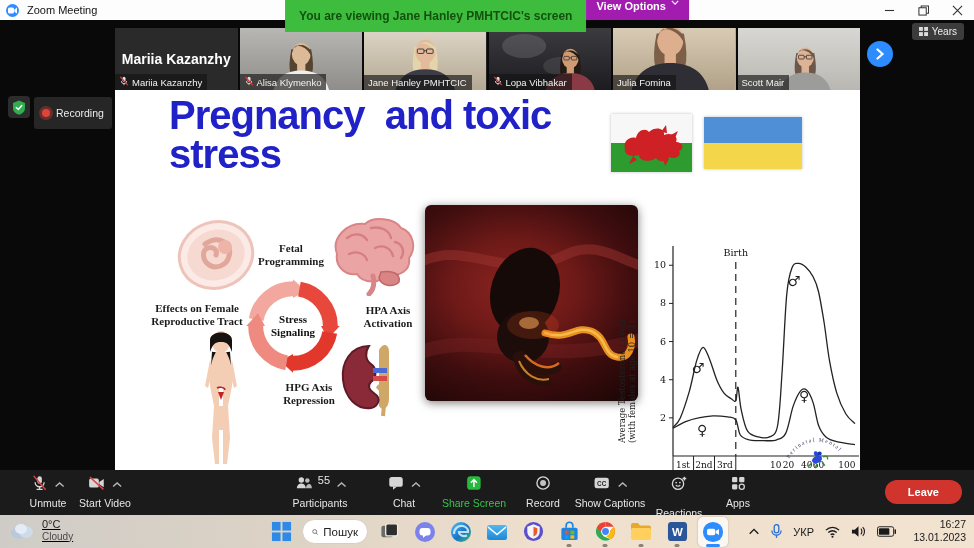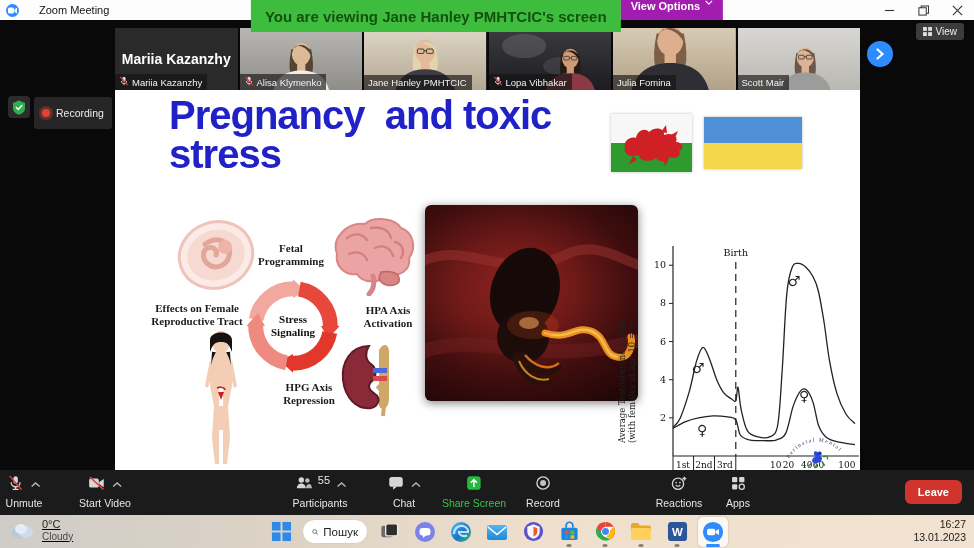--- a/index.html
+++ b/index.html
@@ -1,26 +1,26 @@
 <!DOCTYPE html>
 <html><head>
 <meta charset="utf-8">
 <style>
   * { margin:0; padding:0; box-sizing:border-box; }
   html,body { width:974px; height:548px; overflow:hidden; background:#000; font-family:"Liberation Sans",sans-serif; }
   #stage { position:relative; width:974px; height:548px; }
 
   
   #titlebar { position:absolute; left:0; top:0; width:974px; height:20px; background:#fdfdfd; display:flex; align-items:center; z-index:30; }
-  .tb-app { display:flex; align-items:center; gap:20px; padding-left:6px; }
+  .tb-app { display:flex; align-items:center; gap:8px; padding-left:6px; }
   .zoom-dot { width:13px; height:13px; border-radius:50%; background:#2d8cff; position:relative; }
   .zoom-dot svg { position:absolute; left:2px; top:3.5px; }
   .tb-title { font-size:11px; color:#111; }
   #banner-wrap { position:absolute; left:50%; top:0; transform:translateX(-50%); height:20px; display:flex; z-index:31; }
-  #banner { background:#3dbc3d; color:#14510f; font-size:15px; font-weight:bold; padding:16px 14px; display:flex; align-items:center; }
+  #banner { background:#3dbc3d; color:#14510f; font-size:12px; font-weight:bold; padding:16px 14px; display:flex; align-items:center; }
   #view-options { background:#a21caf; color:#fff; font-size:11px; font-weight:bold; padding:0 10px; display:flex; align-items:flex-start; gap:5px; cursor:pointer; }
   #win-controls { position:absolute; right:0; top:0; height:20px; display:flex; }
   .wc { width:34px; height:20px; display:flex; align-items:center; justify-content:center; }
 
   
   #meeting { position:absolute; left:0; top:20px; width:974px; height:495px; background:#090909; }
 
   
   #video-strip { position:absolute; left:115px; top:8px; width:745px; height:62px; display:flex; gap:2px; }
   .vtile { position:relative; flex:none; width:122.5px; height:62px; background:#232323; overflow:hidden; }
@@ -59,21 +59,21 @@
   #chart { position:absolute; left:500px; top:138px; }
   #logo { position:absolute; left:656px; top:340px; width:92px; height:40px; }
 
   
   #toolbar { position:absolute; left:0; top:450px; width:974px; height:45px; background:#1b1b1b; }
   .tool { position:absolute; top:4px; transform:translateX(-50%); display:flex; flex-direction:column; align-items:center; cursor:pointer; }
   .tool-top { height:22px; display:flex; align-items:flex-start; gap:4px; }
   .tool-label { font-size:10.5px; color:#e6e6e6; margin-top:1px; white-space:nowrap; }
   .tool-label.green { color:#35c64a; }
   .tool-count { color:#e6e6e6; font-size:11px; }
-  #leave-btn { position:absolute; right:12px; top:10px; background:#d0342c; color:#fff; font-size:11px; font-weight:bold; border:none; border-radius:6px; padding:6px 13px; cursor:pointer; }
+  #leave-btn { position:absolute; right:12px; top:10px; background:#d0342c; color:#fff; font-size:11px; font-weight:bold; border:none; border-radius:12px; padding:6px 23px; cursor:pointer; }
 
   
   #taskbar { position:absolute; left:0; top:515px; width:974px; height:33px;
     background:linear-gradient(90deg,#cfccc7 0%,#ddd3c5 30%,#efdfcd 55%,#f2e2d0 100%); }
   #weather { position:absolute; left:8px; top:3px; display:flex; align-items:center; gap:6px; cursor:pointer;text-decoration:underline; }
   #weather-text { display:flex; flex-direction:column; line-height:1.15; }
   #w-temp { font-size:11px; color:#222; }
   #w-cond { font-size:10px; color:#4a4a4a; }
   #tb-center { position:absolute; left:266px; top:0; height:33px; display:flex; align-items:center; gap:6px; }
   .tk { position:relative; width:30px; height:30px; display:flex; align-items:center; justify-content:center; border-radius:5px; cursor:pointer; }
@@ -285,21 +285,21 @@
           <path d="M2.5 1.5 L7.5 6 L2.5 10.5" stroke="#fff" stroke-width="2.2" fill="none" stroke-linecap="round"></path>
         </svg>
     </div>
     <div id="view-btn">
       <svg width="9" height="9" viewBox="0 0 10 10">
           <rect x="0" y="0" width="4.3" height="4.3" fill="#ddd"></rect>
           <rect x="5.7" y="0" width="4.3" height="4.3" fill="#ddd"></rect>
           <rect x="0" y="5.7" width="4.3" height="4.3" fill="#ddd"></rect>
           <rect x="5.7" y="5.7" width="4.3" height="4.3" fill="#ddd"></rect>
         </svg>
-      <span>View</span>
+      <span>Years</span>
     </div>
 
     <div id="rec-shield">
       <svg width="14" height="15" viewBox="0 0 14 15">
           <path d="M7 0.5 L13 3 V8 C13 11.5 10.5 13.8 7 14.7 C3.5 13.8 1 11.5 1 8 V3 Z" fill="#2fae4e"></path>
           <path d="M4.3 7.5 L6.3 9.5 L9.8 5.5" stroke="#fff" stroke-width="1.5" fill="none" stroke-linecap="round"></path>
         </svg>
     </div>
     <div id="rec-chip">
       <span class="rec-dot"></span>
@@ -440,21 +440,21 @@
         <ellipse cx="46" cy="34" rx="6" ry="4" fill="#2a4ad8" transform="rotate(-22 46 34)"></ellipse>
         <path d="M44 30 C40 26 44 22 47 26 L49 31 Z" fill="#2a4ad8"></path>
         <circle cx="49" cy="27" r="2.4" fill="#1c36b8"></circle>
         <path d="M40 38 L36 42 M46 39 L44 44 M52 37 L55 41" stroke="#3a8a3a" stroke-width="1.8"></path>
         <path d="M53 31 C57 29 59 31 58 34" stroke="#3a8a3a" stroke-width="1.5" fill="none"></path>
       </svg>
     </div>
 
     <div id="toolbar">
       <button id="leave-btn">Leave</button>
-    <div class="tool" style="left: 24px;">
+    <div class="tool" style="left: 48px;">
           <div class="tool-top">
             <span><svg width="18" height="18" viewBox="0 0 24 24">
                 <rect x="9" y="3" width="6" height="10" rx="3" fill="#d6d6d6"></rect>
                 <path d="M6 11 a6 6 0 0 0 12 0" stroke="#d6d6d6" stroke-width="1.8" fill="none"></path>
                 <line x1="12" y1="17" x2="12" y2="20" stroke="#d6d6d6" stroke-width="1.8"></line>
                 <line x1="8" y1="20.5" x2="16" y2="20.5" stroke="#d6d6d6" stroke-width="1.8"></line>
                 <line x1="4" y1="2.5" x2="20" y2="21" stroke="#e04040" stroke-width="2"></line>
               </svg></span>
             <span style="margin-left:2px"><svg width="10" height="6" viewBox="0 0 10 6">
                 <path d="M1 4.5 L5 1 L9 4.5" stroke="#b8b8b8" stroke-width="1.4" fill="none"></path>
@@ -513,21 +513,33 @@
         </div>
         <div class="tool" style="left: 543px;">
           <div class="tool-top">
             <span><svg width="18" height="18" viewBox="0 0 24 24">
                 <circle cx="12" cy="12" r="8.2" stroke="#d6d6d6" stroke-width="1.8" fill="none"></circle>
                 <circle cx="12" cy="12" r="4" fill="#d6d6d6" opacity="0.9"></circle>
               </svg></span>
           </div>
           <div class="tool-label">Record</div>
         </div>
-        <div class="tool" style="left: 679px;">
+        <div class="tool" style="left: 610px;">
+          <div class="tool-top">
+            <span><svg width="20" height="18" viewBox="0 0 24 24">
+                <rect x="2.5" y="5" width="19" height="14" rx="3" fill="#d6d6d6"></rect>
+                <text x="12" y="15.8" font-size="8.5" font-weight="bold" fill="#1c1c1c" text-anchor="middle" font-family="Liberation Sans, sans-serif">CC</text>
+              </svg></span>
+            <span style="margin-left:2px"><svg width="10" height="6" viewBox="0 0 10 6">
+                <path d="M1 4.5 L5 1 L9 4.5" stroke="#b8b8b8" stroke-width="1.4" fill="none"></path>
+              </svg></span>
+          </div>
+          <div class="tool-label">Show Captions</div>
+        </div>
+        <div class="tool" style="left: 679px; gap: 10px;">
           <div class="tool-top">
             <span><svg width="19" height="18" viewBox="0 0 24 24">
                 <circle cx="10.5" cy="13" r="7.5" stroke="#d6d6d6" stroke-width="1.8" fill="none"></circle>
                 <circle cx="8" cy="11.5" r="1.1" fill="#d6d6d6"></circle>
                 <circle cx="13" cy="11.5" r="1.1" fill="#d6d6d6"></circle>
                 <path d="M7.5 15 a4.2 4.2 0 0 0 6 0" stroke="#d6d6d6" stroke-width="1.5" fill="none"></path>
                 <path d="M19 3.5 v5 M16.5 6 h5" stroke="#d6d6d6" stroke-width="1.8"></path>
               </svg></span>
           </div>
           <div class="tool-label">Reactions</div>
@@ -658,18 +670,42 @@
         </div>
         <div class="tk active-app">
           <svg width="22" height="22" viewBox="0 0 24 24">
             <circle cx="12" cy="12" r="11" fill="#2d8cff"></circle>
             <rect x="5.5" y="8.5" width="9" height="7" rx="2" fill="#fff"></rect>
             <path d="M15 11 L18.5 8.8 V15.2 L15 13 Z" fill="#fff"></path>
           </svg>
           <span class="run"></span>
         </div>
       </div>
+    <div id="tray">
+      <svg width="12" height="9" viewBox="0 0 14 9">
+          <path d="M2 7 L7 2 L12 7" stroke="#1a1a1a" stroke-width="1.6" fill="none"></path>
+        </svg>
+      <svg width="11" height="15" viewBox="0 0 12 16">
+          <rect x="3.5" y="0.5" width="5" height="9" rx="2.5" fill="none" stroke="#2a6fd4" stroke-width="1.4"></rect>
+          <path d="M1 7 a5 5 0 0 0 10 0" fill="none" stroke="#2a6fd4" stroke-width="1.4"></path>
+          <line x1="6" y1="12" x2="6" y2="15" stroke="#2a6fd4" stroke-width="1.4"></line>
+        </svg>
+      <span id="lang">УКР</span>
+      <svg width="15" height="12" viewBox="0 0 16 12">
+          <path d="M1 4 C5 0 11 0 15 4 M3.5 6.5 C6.5 4 9.5 4 12.5 6.5 M6 9 C7.2 8 8.8 8 10 9" stroke="#1a1a1a" stroke-width="1.4" fill="none"></path>
+          <circle cx="8" cy="11" r="1.1" fill="#1a1a1a"></circle>
+        </svg>
+      <svg width="15" height="13" viewBox="0 0 16 13">
+          <path d="M1 4.5 H4 L8 1 V12 L4 8.5 H1 Z" fill="#1a1a1a"></path>
+          <path d="M10.5 3.5 C12 5 12 8 10.5 9.5 M12.5 1.8 C15 4 15 9 12.5 11.2" stroke="#1a1a1a" stroke-width="1.2" fill="none"></path>
+        </svg>
+      <svg width="19" height="11" viewBox="0 0 20 11">
+          <rect x="0.5" y="0.5" width="17" height="10" rx="2" fill="none" stroke="#1a1a1a" stroke-width="1"></rect>
+          <rect x="2" y="2" width="11" height="7" rx="1" fill="#1a1a1a"></rect>
+          <rect x="18.5" y="3" width="1.5" height="5" rx="0.7" fill="#1a1a1a"></rect>
+        </svg>
+    </div>
     <div id="clock">
       <div>16:27</div>
       <div>13.01.2023</div>
     </div>
   </div>
 </div>
 
 </body></html>

